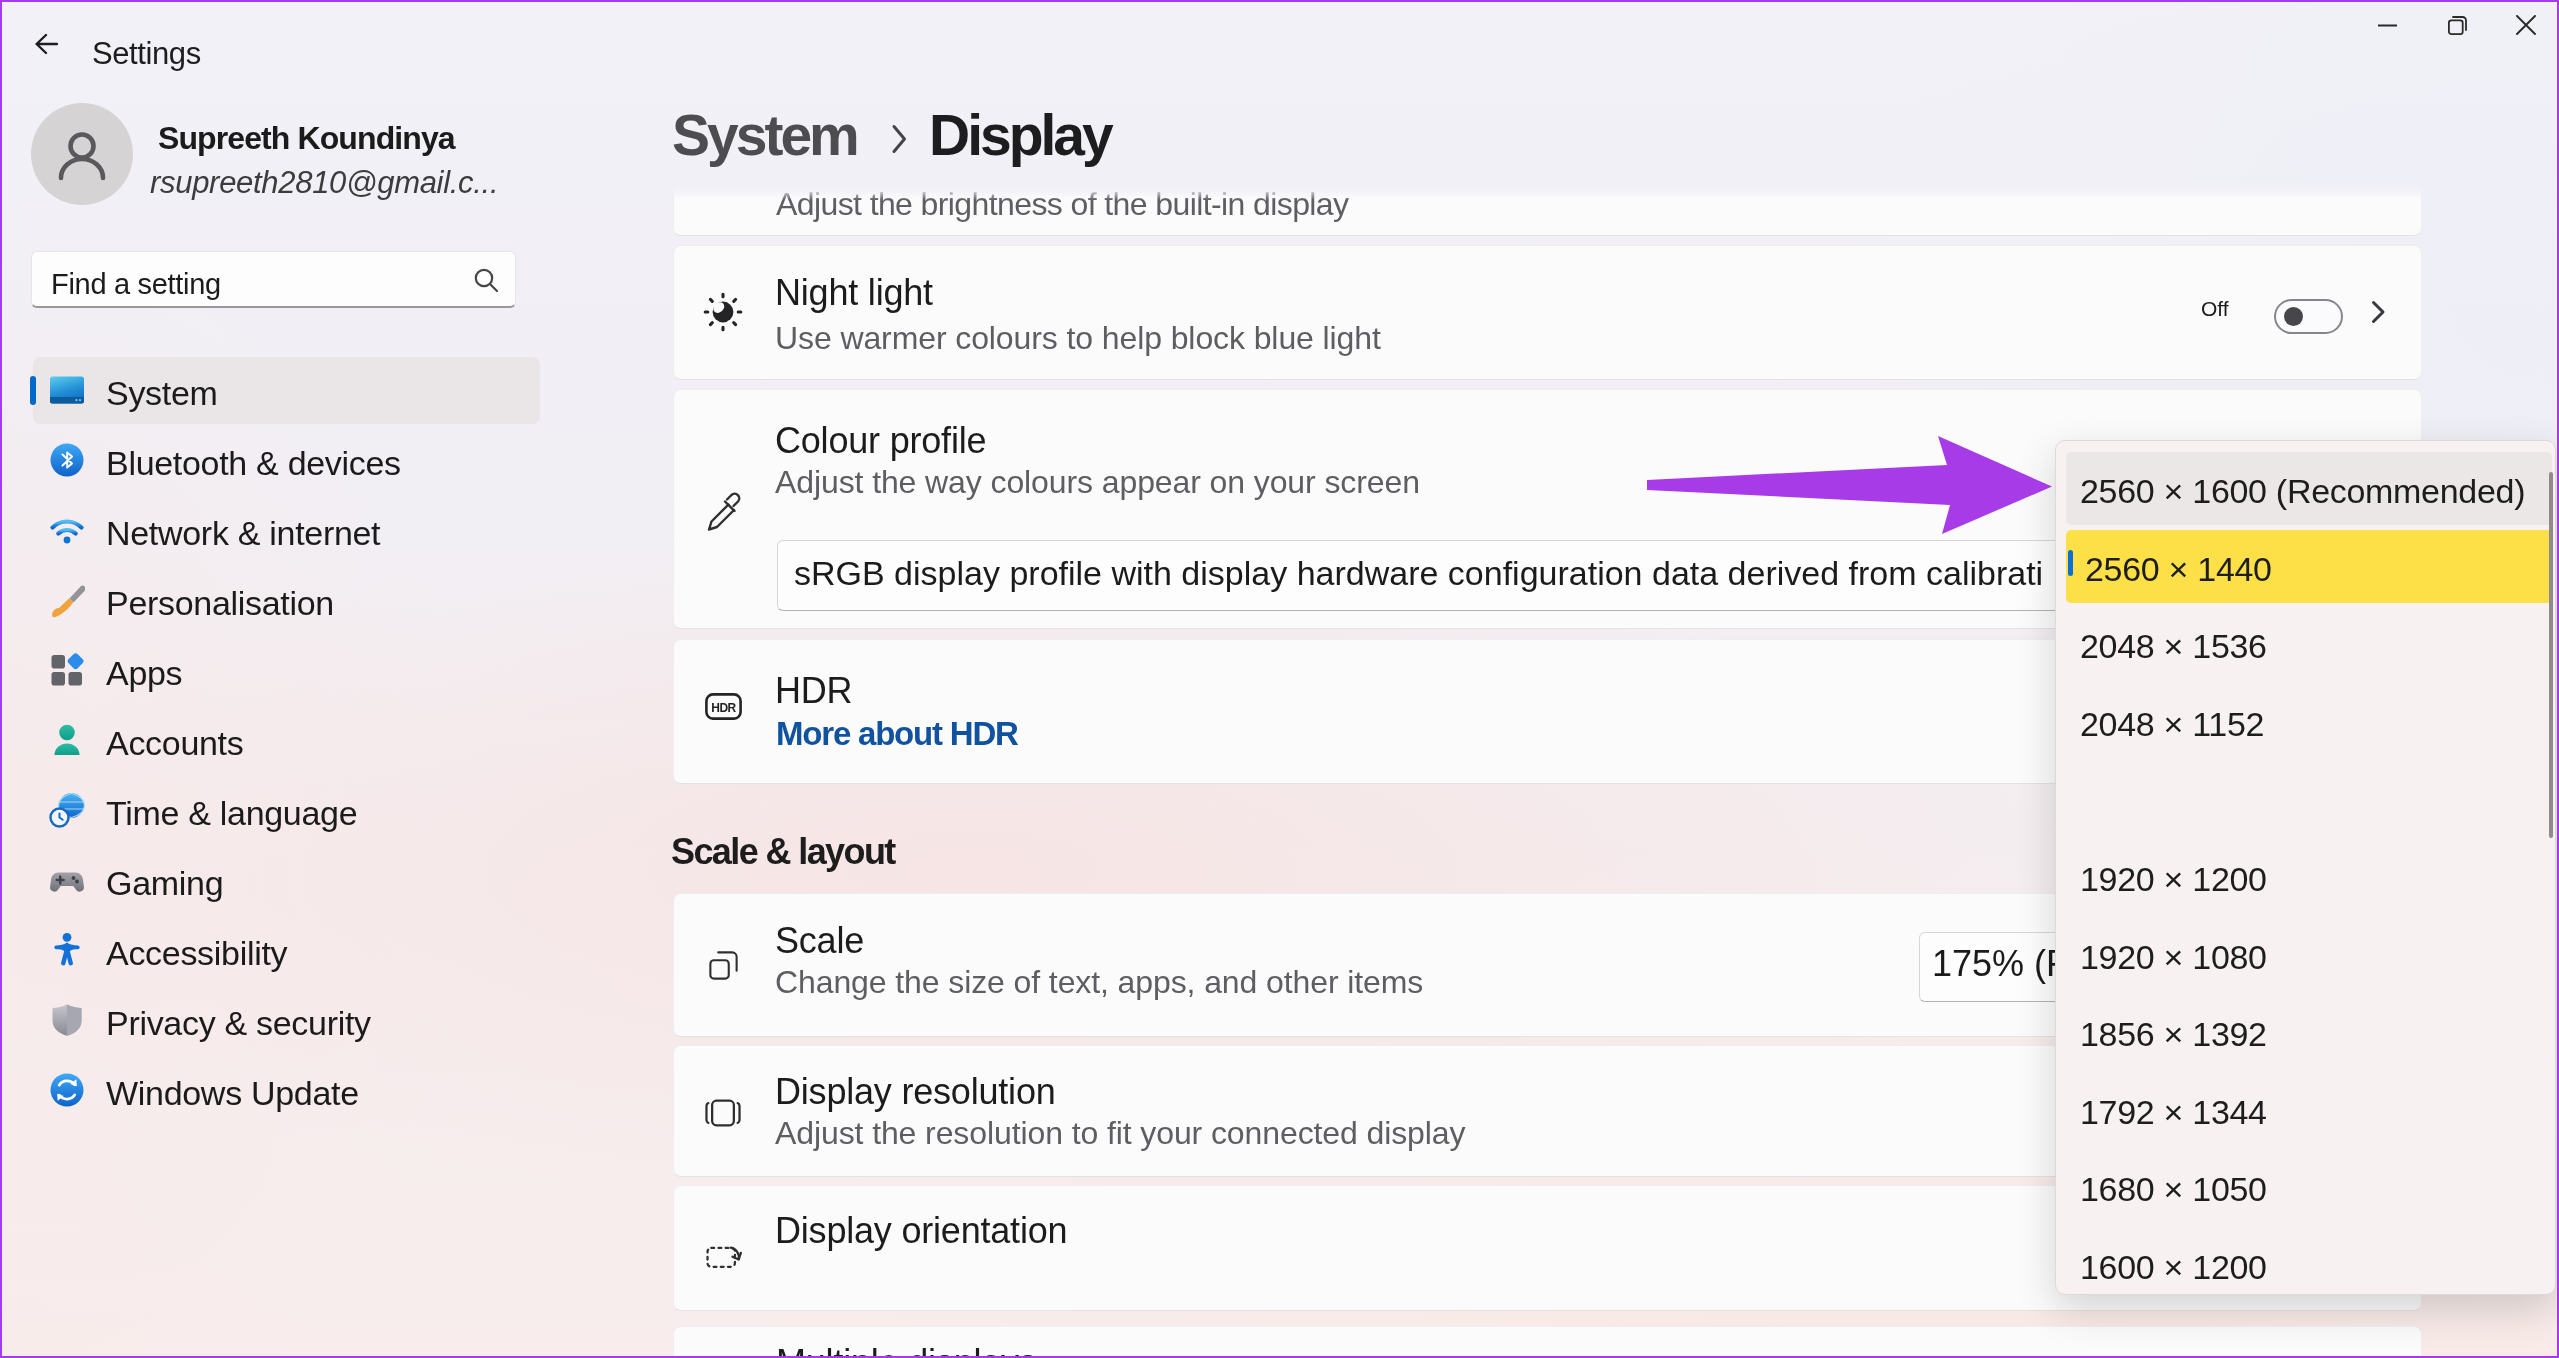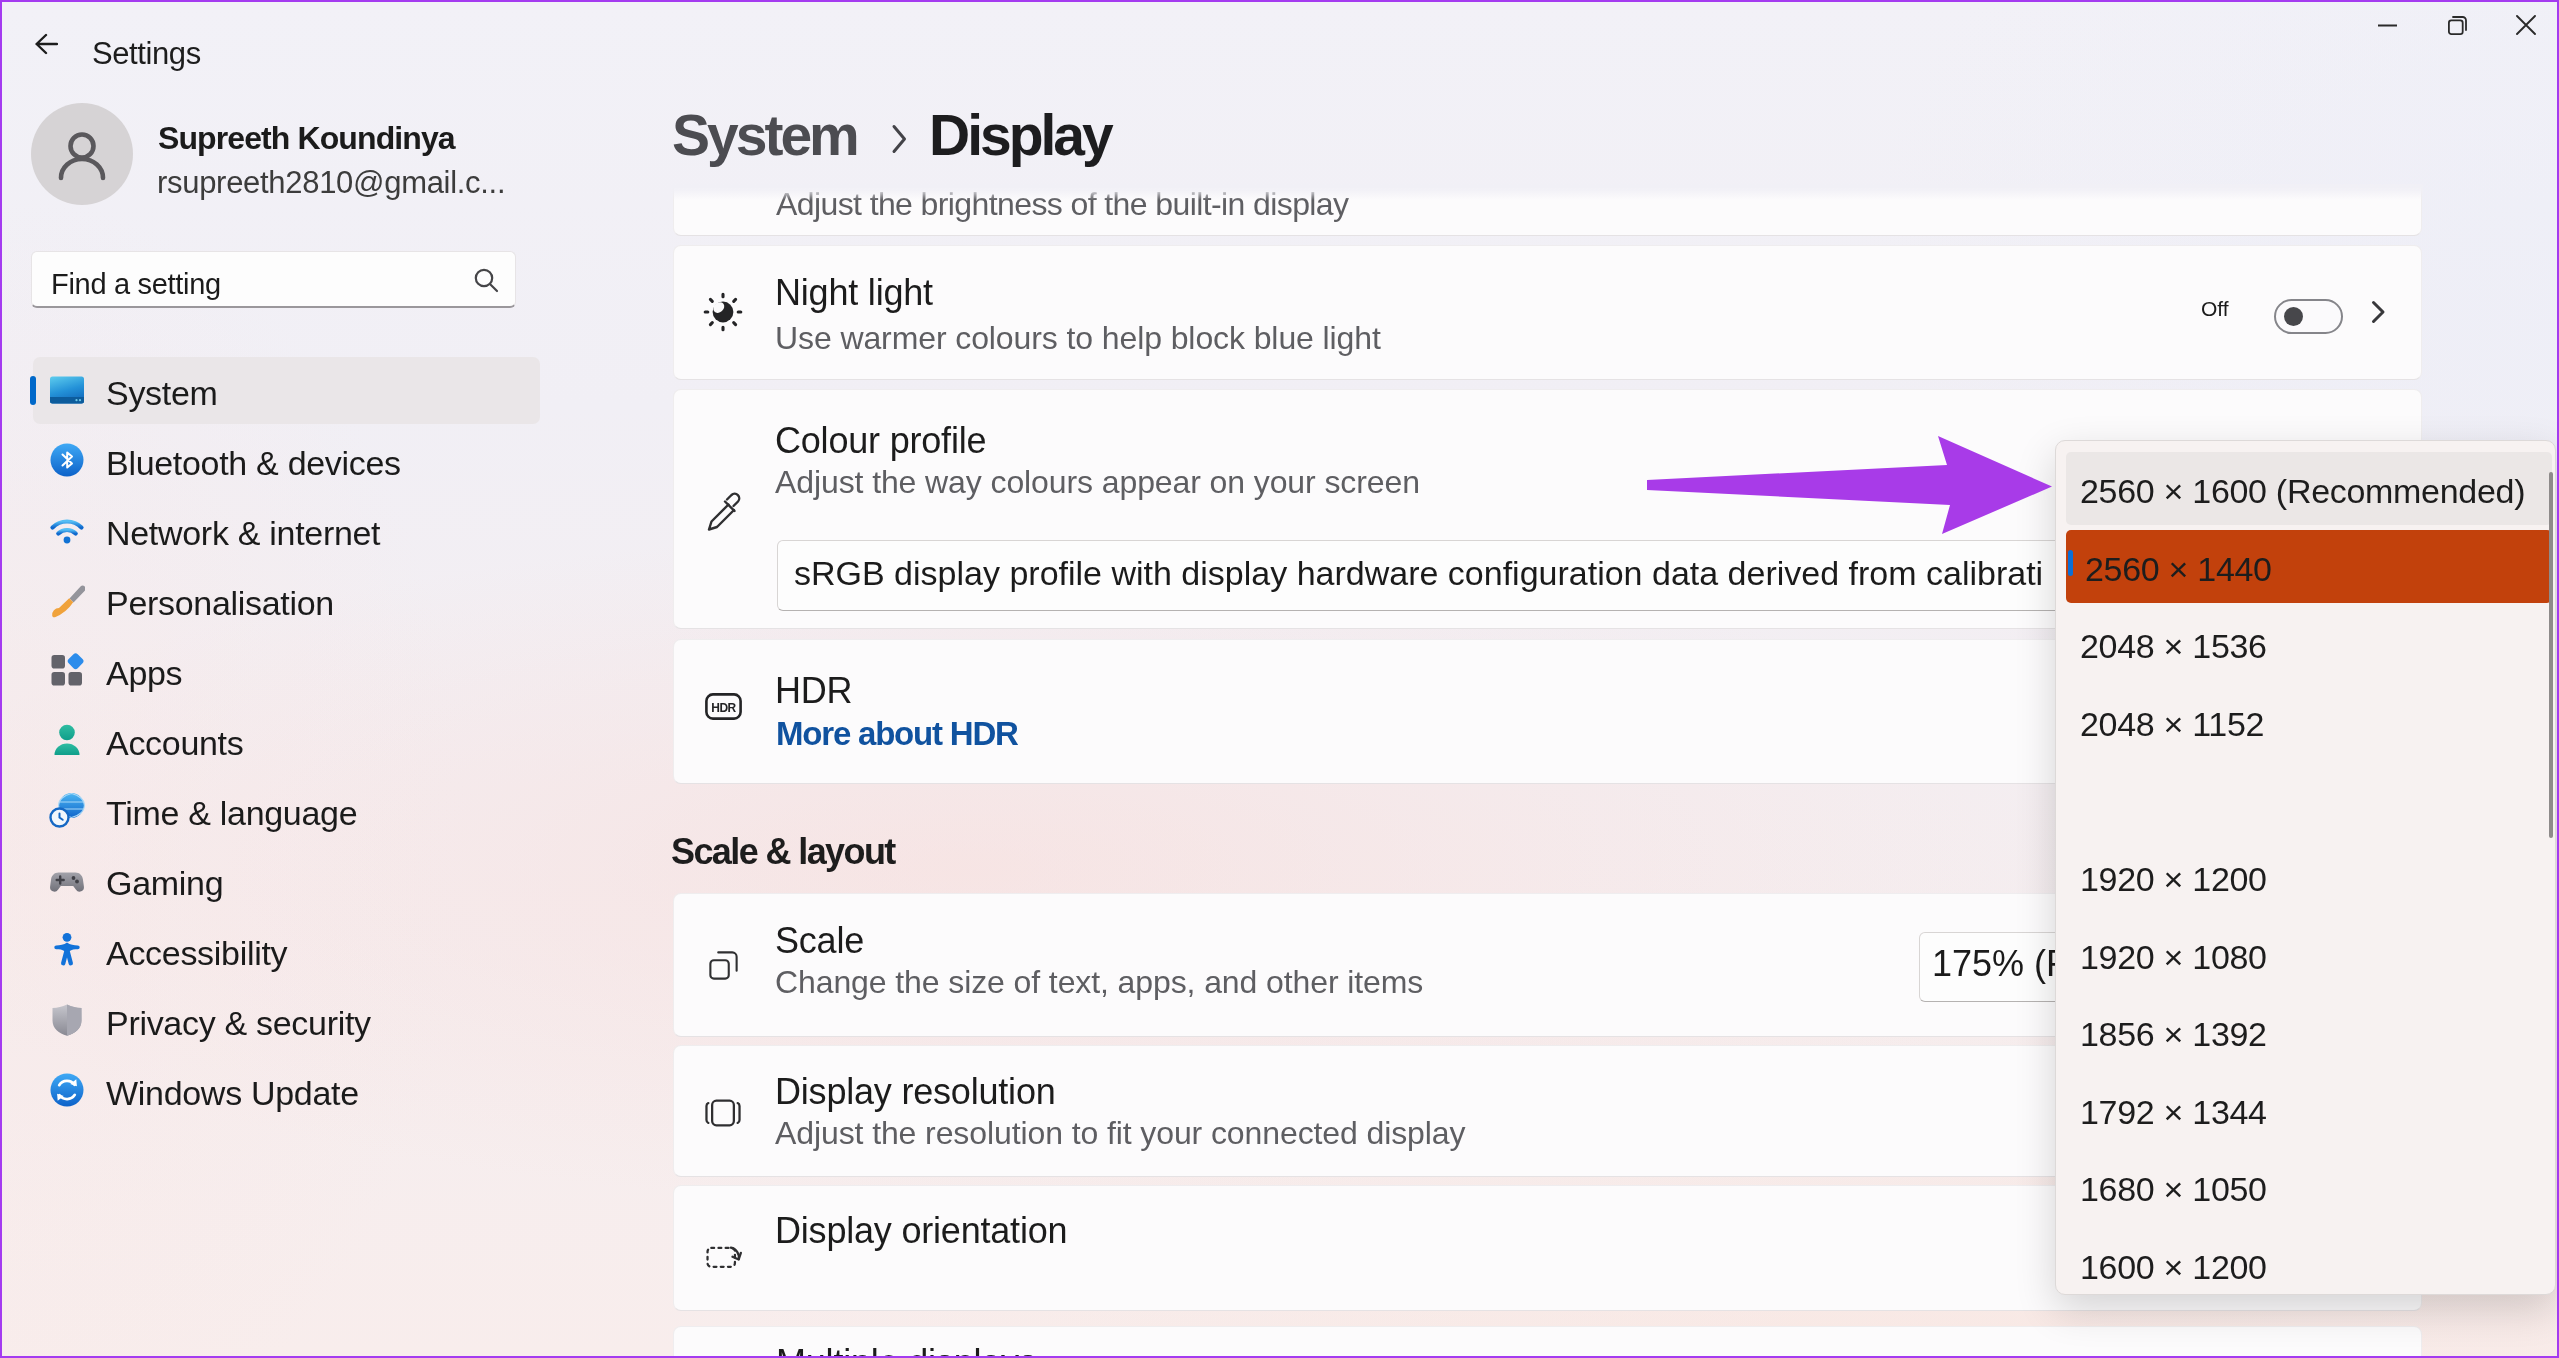--- a/index.html
+++ b/index.html
@@ -19,21 +19,21 @@
 
 
 #backarrow { left:31px; top:30px; width:25px; height:24px; }
 #apptitle { left:90px; top:34px; font-size:31px; letter-spacing:-0.4px; color:#1d1d1d; }
 .winbtn { top:0px; width:66px; height:46px; display:flex; align-items:center; justify-content:center; }
 
 
 #avatar { left:29px; top:101px; width:102px; height:102px; border-radius:50%;
   background:#d6d3d5; display:flex; align-items:center; justify-content:center; }
 #uname { left:156px; top:118px; font-size:32px; font-weight:bold; letter-spacing:-0.9px; color:#1b1b1b; }
-#uemail { left:155px; top:163px; font-size:31px; letter-spacing:-0.3px; color:#3c3c3c; }
+#uemail { left:148px; top:163px; font-size:31px; letter-spacing:-0.3px; color:#3c3c3c;font-style:italic; }
 #searchbox { left:29px; top:249px; width:485px; height:57px; background:#fdfdfd;
   border:1px solid #e7e4e6; border-bottom:2px solid #9a979b; border-radius:6px; }
 #searchtext { left:49px; top:266px; font-size:29px; letter-spacing:-0.3px; color:#1b1b1b; }
 #searchicon { left:471px; top:265px; }
 
 .nav { left:31px; width:507px; height:67px; border-radius:7px; }
 .nav .ic { position:absolute; left:16px; top:15px; width:36px; height:36px; }
 .nav .t { position:absolute; left:73px; top:17px; font-size:34px; letter-spacing:-0.3px; color:#1b1b1b; white-space:nowrap; }
 #navsys { background:#eae6e8; }
 #navbar { left:-3px; width:6px; height:29px; border-radius:3px; background:#0068c9; }
@@ -73,21 +73,21 @@
 #offtext { left:2199px; top:295px; font-size:21px; color:#1b1b1b; }
 #toggle { left:2272px; top:297px; width:69px; height:35px; border:2px solid #85858a; border-radius:18px; background:rgba(250,250,252,0.6); }
 #knob { left:8px; top:6px; width:19px; height:19px; border-radius:50%; background:#47474b; position:absolute; }
 
 
 #dropdown { left:2053px; top:438px; width:501px; height:855px; background:#f7f2f1;
   border:1px solid #ddd9d8; border-radius:10px; box-shadow:0 14px 40px rgba(0,0,0,0.16); }
 .ditem { position:absolute; left:10px; width:486px; height:73px; border-radius:5px; }
 .ditem .dt { position:absolute; left:14px; top:20px; font-size:34px; letter-spacing:-0.3px; color:#1d1d1d; white-space:nowrap; }
 #di1 { background:#ebe7e6; }
-#di2 { background:#c2410c; }
+#di2 { background:#fde047; }
 #dbar { position:absolute; left:2px; top:20px; width:5px; height:26px; border-radius:3px; background:#0b6fd6; }
 #dthumb { position:absolute; left:493px; top:31px; width:4px; height:366px; background:#8e8b8a; border-radius:2px; }
 
 
 #arrow { left:1640px; top:425px; }
 </style>
 </head>
 <body>
 
 <svg id="backarrow" class="abs" viewBox="0 0 25 24">

